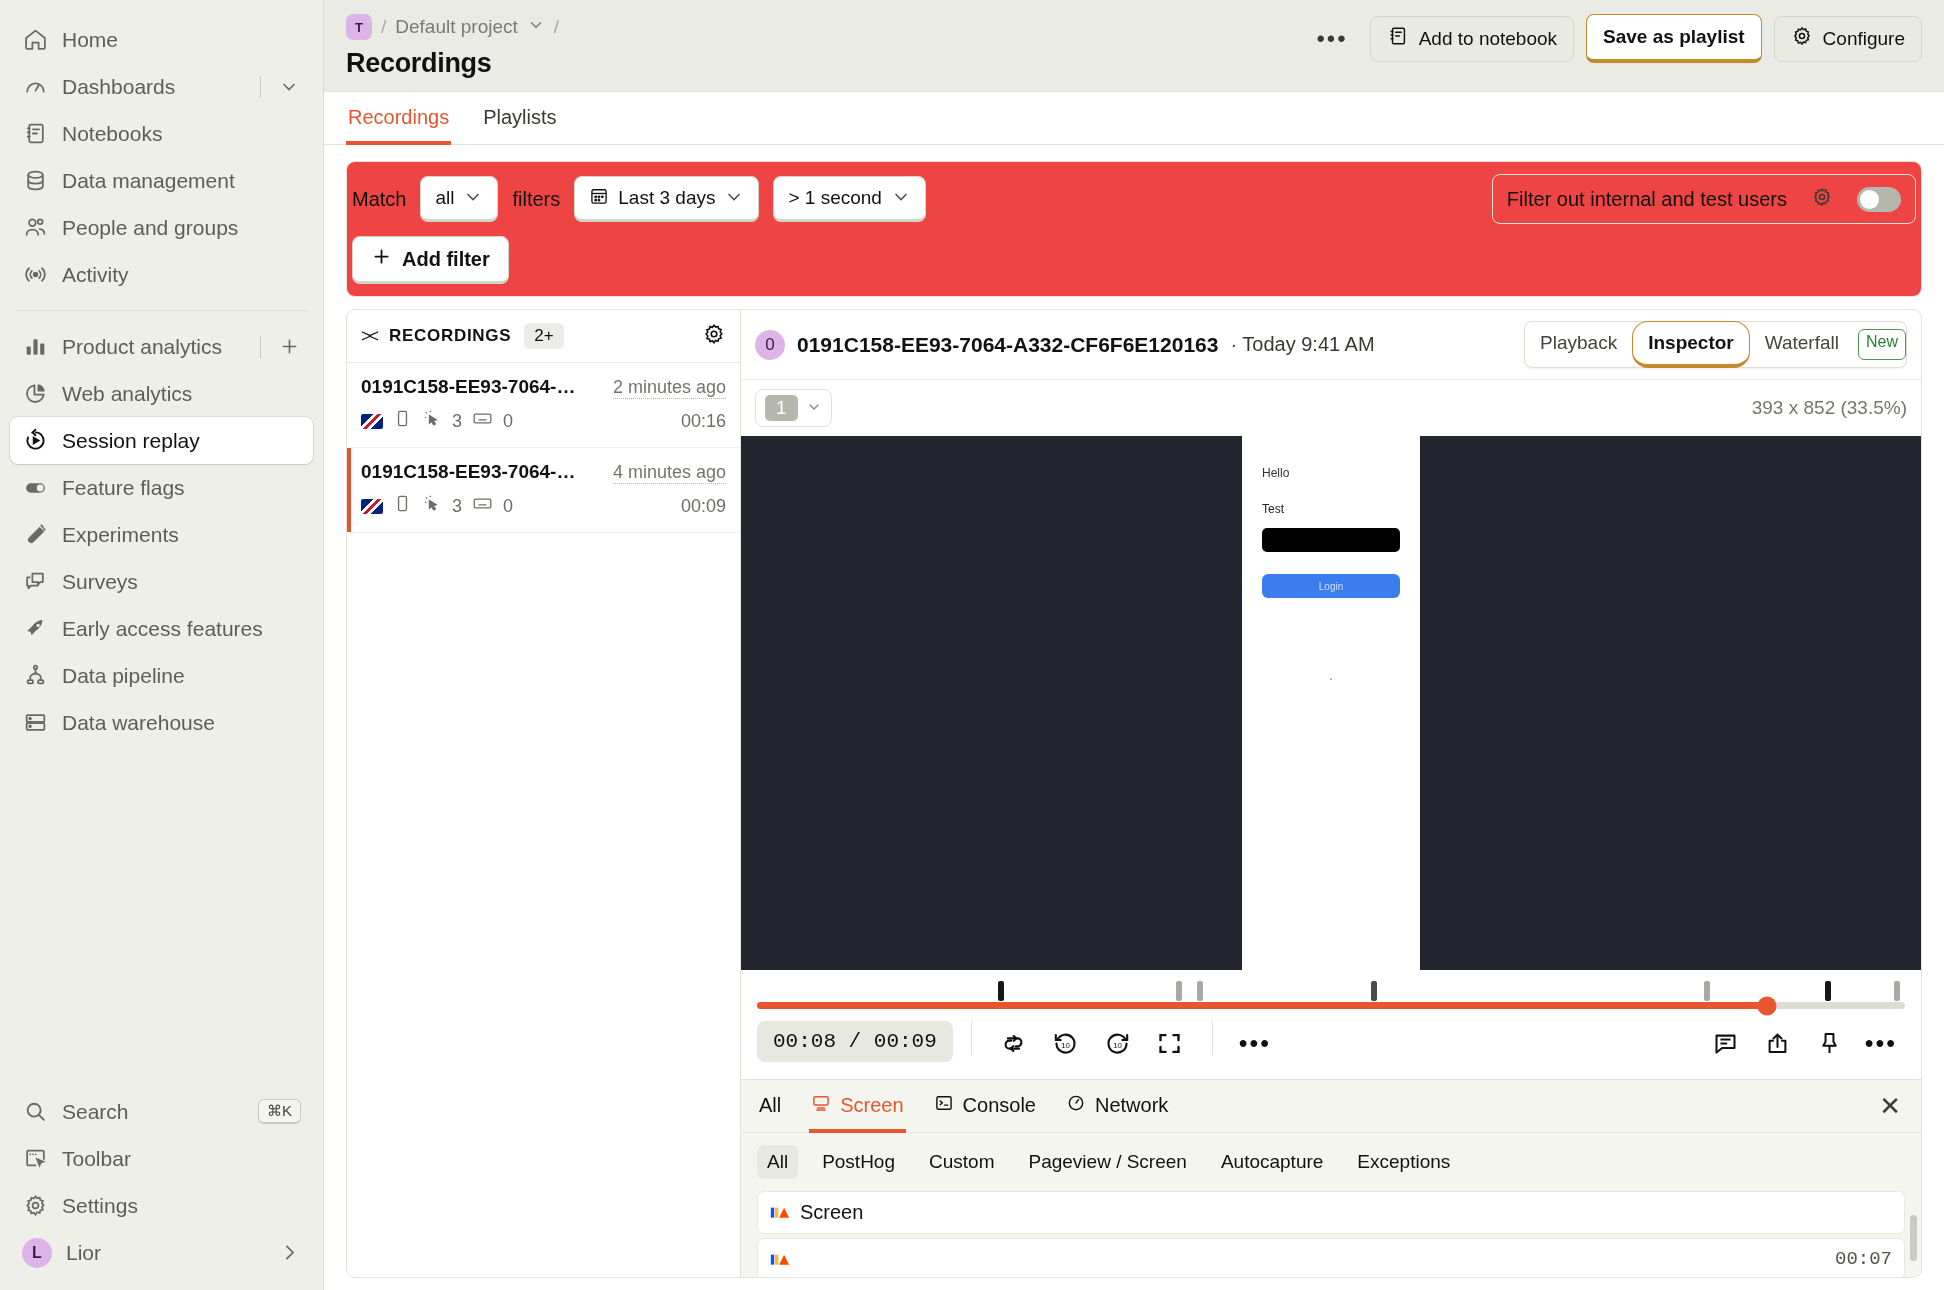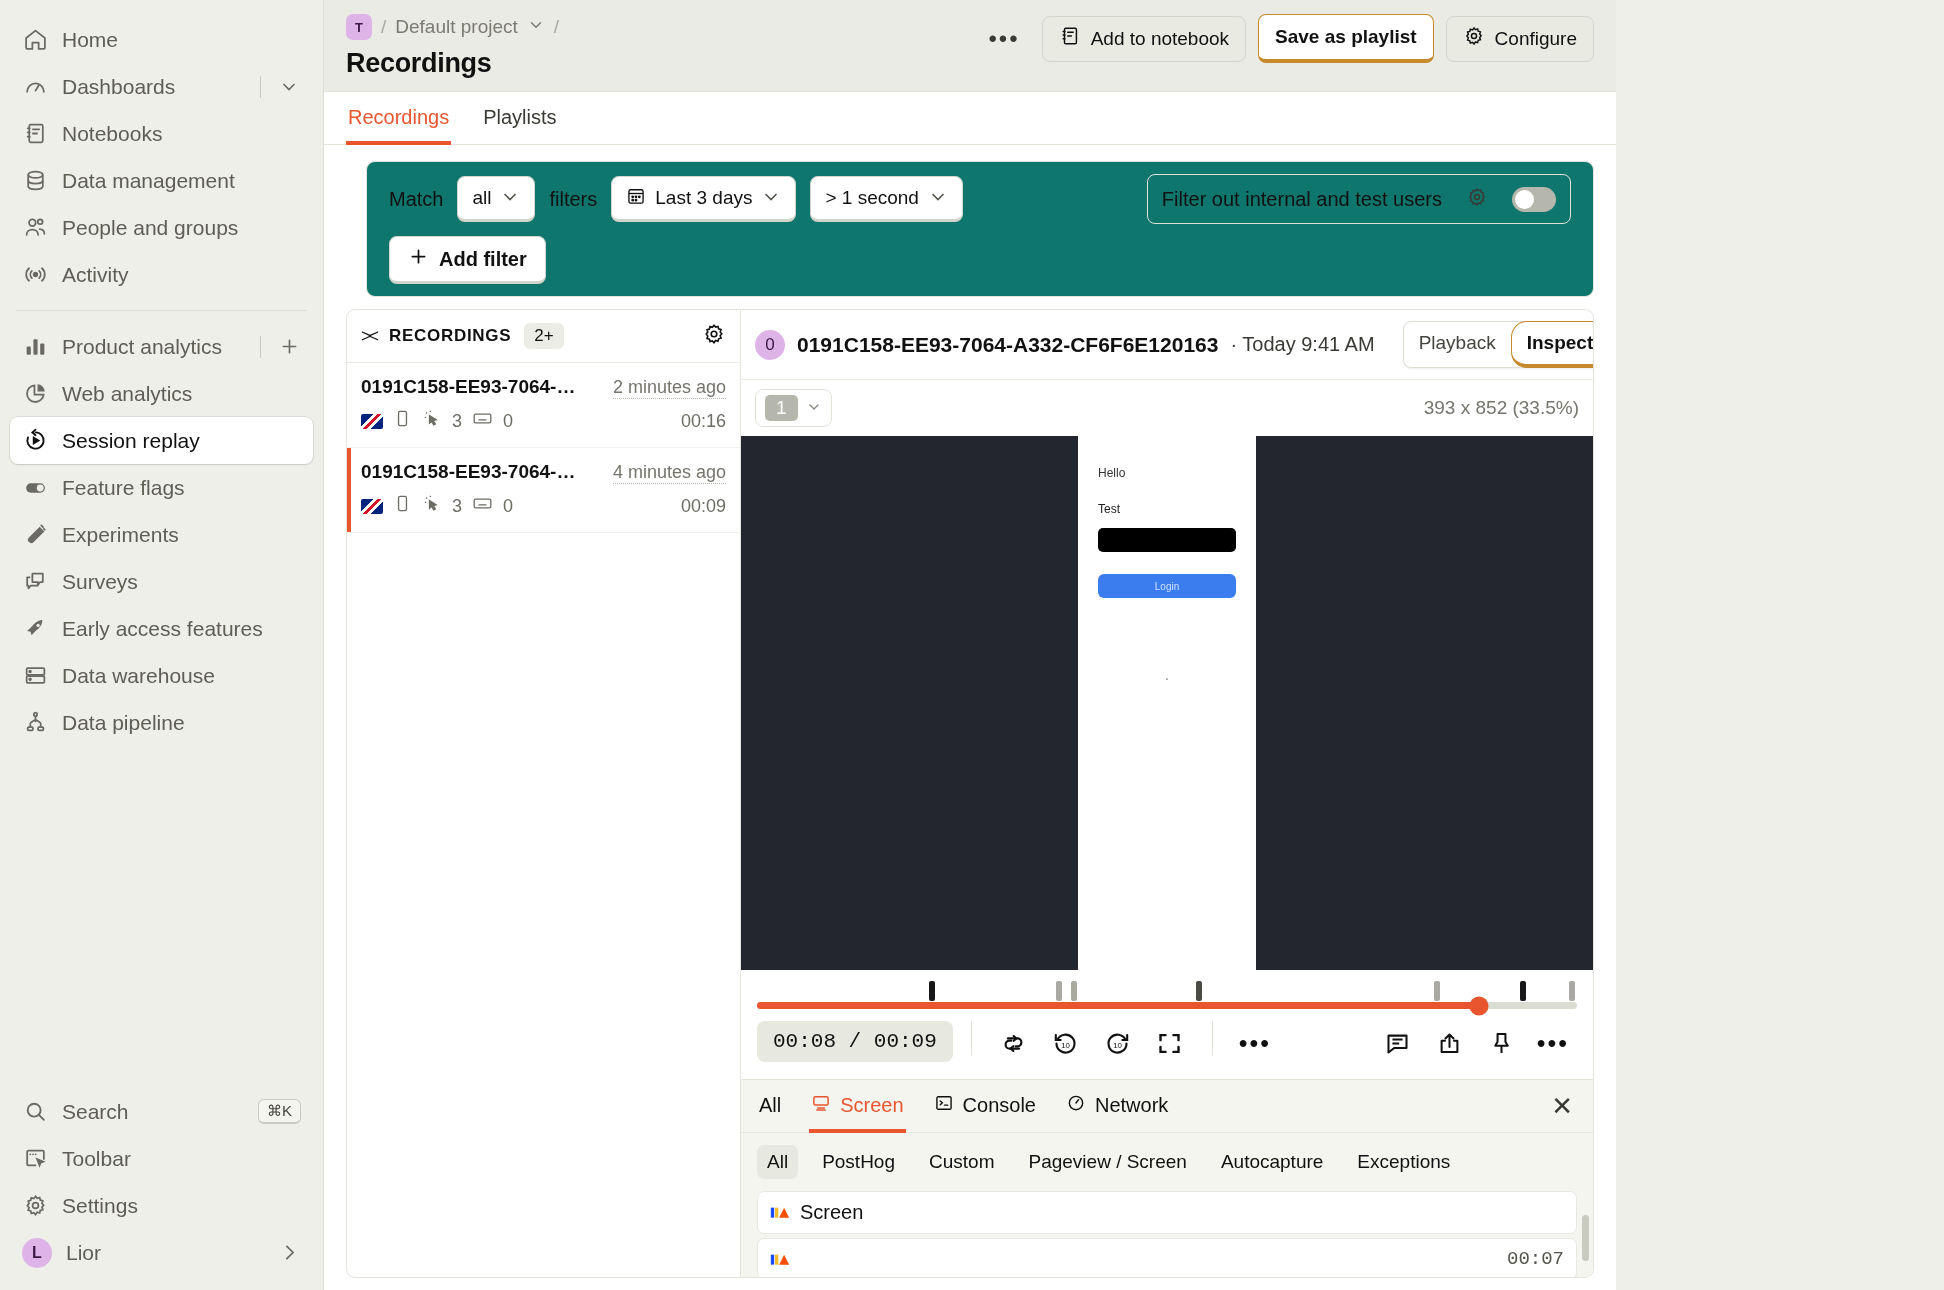--- a/index.html
+++ b/index.html
@@ -3,21 +3,21 @@
 <meta charset="utf-8">
 <style>
   * { box-sizing: border-box; margin: 0; padding: 0; }
   html, body {
     width: 1944px; height: 1290px;
     font-family: "Liberation Sans", sans-serif;
     background: #EEEFE9;
     overflow: hidden;
     -webkit-font-smoothing: antialiased;
   }
-  .app { display: flex; width: 1616px; height: 1290px; }
+  .app { display: flex; width: 1944px; height: 1290px; }
 
   
   .sidebar {
     width: 324px; height: 1290px;
     background: #EEEFE9;
     border-right: 1px solid #DCDDD4;
     display: flex; flex-direction: column;
     padding: 16px 10px 0 10px;
     flex: 0 0 324px;
   }
@@ -101,23 +101,22 @@
   .tab {
     font-size: 20px; color: #3A3A34; padding: 14px 2px 12px 2px;
     cursor: pointer; border-bottom: 4px solid transparent; margin-bottom: -1px;
   }
   .tab.active { color: #E8552E; border-bottom-color: #E8552E; font-weight: 400; }
 
   
   .filterzone { padding: 16px 22px 12px 22px; background:#fff; flex: 0 0 auto; }
   .filterbox {
     border: 1px solid #E3E4DC; border-radius: 9px;
-    padding: 12px 22px; display: flex; flex-direction: column; gap: 12px;
-    background: #0f766e;
-    margin-left: 20px;
+    padding: 12px 5px; display: flex; flex-direction: column; gap: 12px;
+    background: #ef4444;
   }
   .filterrow { display: flex; align-items: center; gap: 14px; }
   .filterrow .flexgap { flex: 1; }
   .ftext { font-size: 20px; color: #111; }
   .chip {
     display: inline-flex; align-items: center; gap: 9px;
     height: 46px; padding: 0 14px;
     background: #fff; border: 1px solid #D3D4CB;
     border-bottom-width: 3px;
     border-radius: 8px; font-size: 19px; color: #111;
@@ -397,40 +396,40 @@
             <path d="M20.5 3.5c-5 0-9 2.5-12 6.5l-4.5 4.3 3.3.8.9 3.4 4.3-4.5c4-3 6.5-7 6-10.5z"></path>
             <circle cx="14.5" cy="9" r="1.6" fill="#EEEFE9"></circle>
           </svg>
         </span>
       <span class="label">Early access features</span>
     </div>
 
     <div class="nav-item">
       <span class="nav-icon">
           <svg viewBox="0 0 24 24" fill="none" stroke="#6B6A62" stroke-width="1.7">
-            <rect x="3.5" y="5" width="17" height="6.5" rx="1"></rect>
-            <rect x="3.5" y="12.5" width="17" height="6.5" rx="1"></rect>
-            <circle cx="6.8" cy="8.2" r=".85" fill="#6B6A62"></circle>
-            <circle cx="6.8" cy="15.7" r=".85" fill="#6B6A62"></circle>
-          </svg>
-        </span>
-      <span class="label">Data warehouse</span>
-    </div>
-
-    <div class="nav-item">
-      <span class="nav-icon">
-          <svg viewBox="0 0 24 24" fill="none" stroke="#6B6A62" stroke-width="1.7">
             <circle cx="12" cy="4.2" r="1.6"></circle>
             <path d="M12 5.8V9m0 0-5 3.5M12 9l5 3.5M7 12.5V16m10-3.5V16"></path>
             <rect x="4.5" y="16.5" width="5" height="3" rx=".8"></rect>
             <rect x="14.5" y="16.5" width="5" height="3" rx=".8"></rect>
             <path d="M9.5 9.5h5L12 12z" fill="#6B6A62" stroke="none"></path>
           </svg>
         </span>
       <span class="label">Data pipeline</span>
+    </div>
+
+    <div class="nav-item">
+      <span class="nav-icon">
+          <svg viewBox="0 0 24 24" fill="none" stroke="#6B6A62" stroke-width="1.7">
+            <rect x="3.5" y="5" width="17" height="6.5" rx="1"></rect>
+            <rect x="3.5" y="12.5" width="17" height="6.5" rx="1"></rect>
+            <circle cx="6.8" cy="8.2" r=".85" fill="#6B6A62"></circle>
+            <circle cx="6.8" cy="15.7" r=".85" fill="#6B6A62"></circle>
+          </svg>
+        </span>
+      <span class="label">Data warehouse</span>
     </div>
 
     <div class="sidebar-spacer"></div>
 
     <div class="nav-item">
       <span class="nav-icon">
           <svg viewBox="0 0 24 24" fill="none" stroke="#6B6A62" stroke-width="1.8" stroke-linecap="round">
             <circle cx="10.7" cy="10.7" r="6.2"></circle>
             <path d="M15.3 15.3 20 20"></path>
           </svg>

